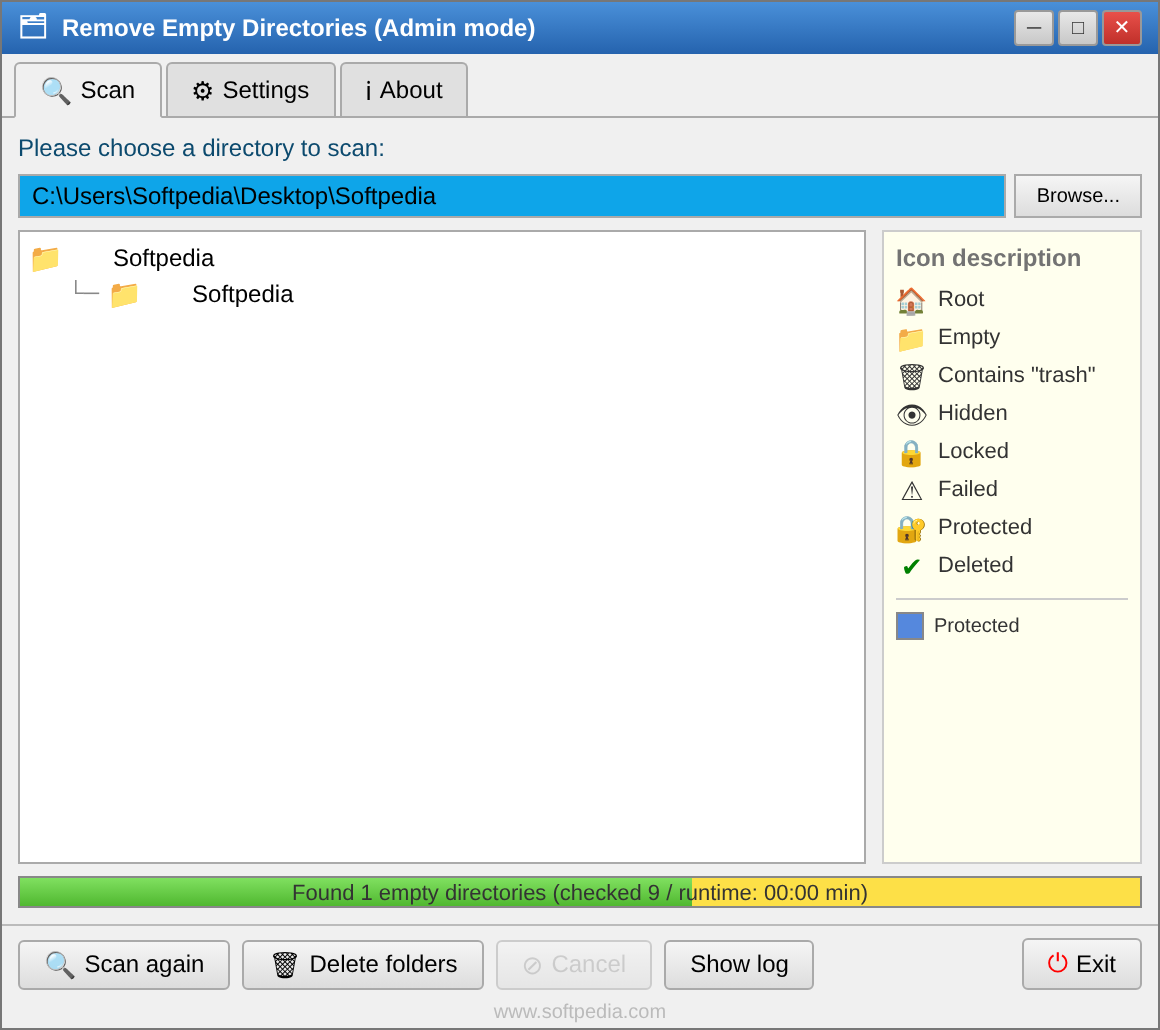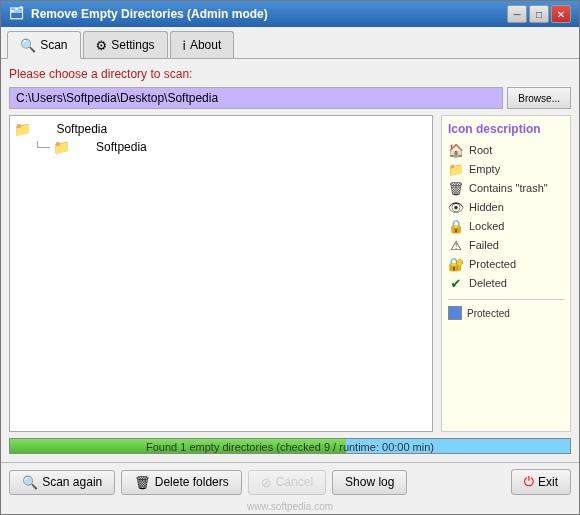--- a/index.html
+++ b/index.html
@@ -93,31 +93,31 @@
     .content {
       flex: 1;
       padding: 8px;
       display: flex;
       flex-direction: column;
       gap: 6px;
       overflow: hidden;
     }
     .dir-label {
       font-size: 12px;
-      color: #b91c1c;
+      color: #0c4a6e;
     }
     .dir-row {
       display: flex;
       gap: 4px;
     }
     .dir-input {
       flex: 1;
       padding: 2px 6px;
       border: 1px solid #aaa;
-      background: #c4b5fd;
+      background: #0ea5e9;
       font-size: 12px;
       height: 22px;
     }
     .browse-btn {
       padding: 2px 10px;
       border: 1px solid #aaa;
       background: linear-gradient(to bottom, #f5f5f5, #ddd);
       cursor: pointer;
       font-size: 10px;
       height: 22px;
@@ -165,21 +165,21 @@
       width: 130px;
       border: 1px solid #ccc;
       background: #ffffee;
       padding: 6px;
       flex-shrink: 0;
     }
     .icon-panel-title {
       font-weight: bold;
       font-size: 12px;
       margin-bottom: 6px;
-      color: #8b5cf6;
+      color: #737373;
     }
     .icon-row {
       display: flex;
       align-items: center;
       gap: 5px;
       margin-bottom: 3px;
       font-size: 11px;
       color: #333;
     }
     .icon-swatch {
@@ -213,21 +213,21 @@
     .progress-area {
       display: flex;
       align-items: center;
       gap: 8px;
       flex-shrink: 0;
     }
     .progress-bar-outer {
       flex: 1;
       height: 16px;
       border: 1px solid #888;
-      background: #7dd3fc;
+      background: #fde047;
       position: relative;
       overflow: hidden;
     }
     .progress-bar-inner {
       height: 100%;
       background: linear-gradient(to bottom, #80e060, #50b830);
     }
     .progress-text {
       position: absolute;
       width: 100%;

